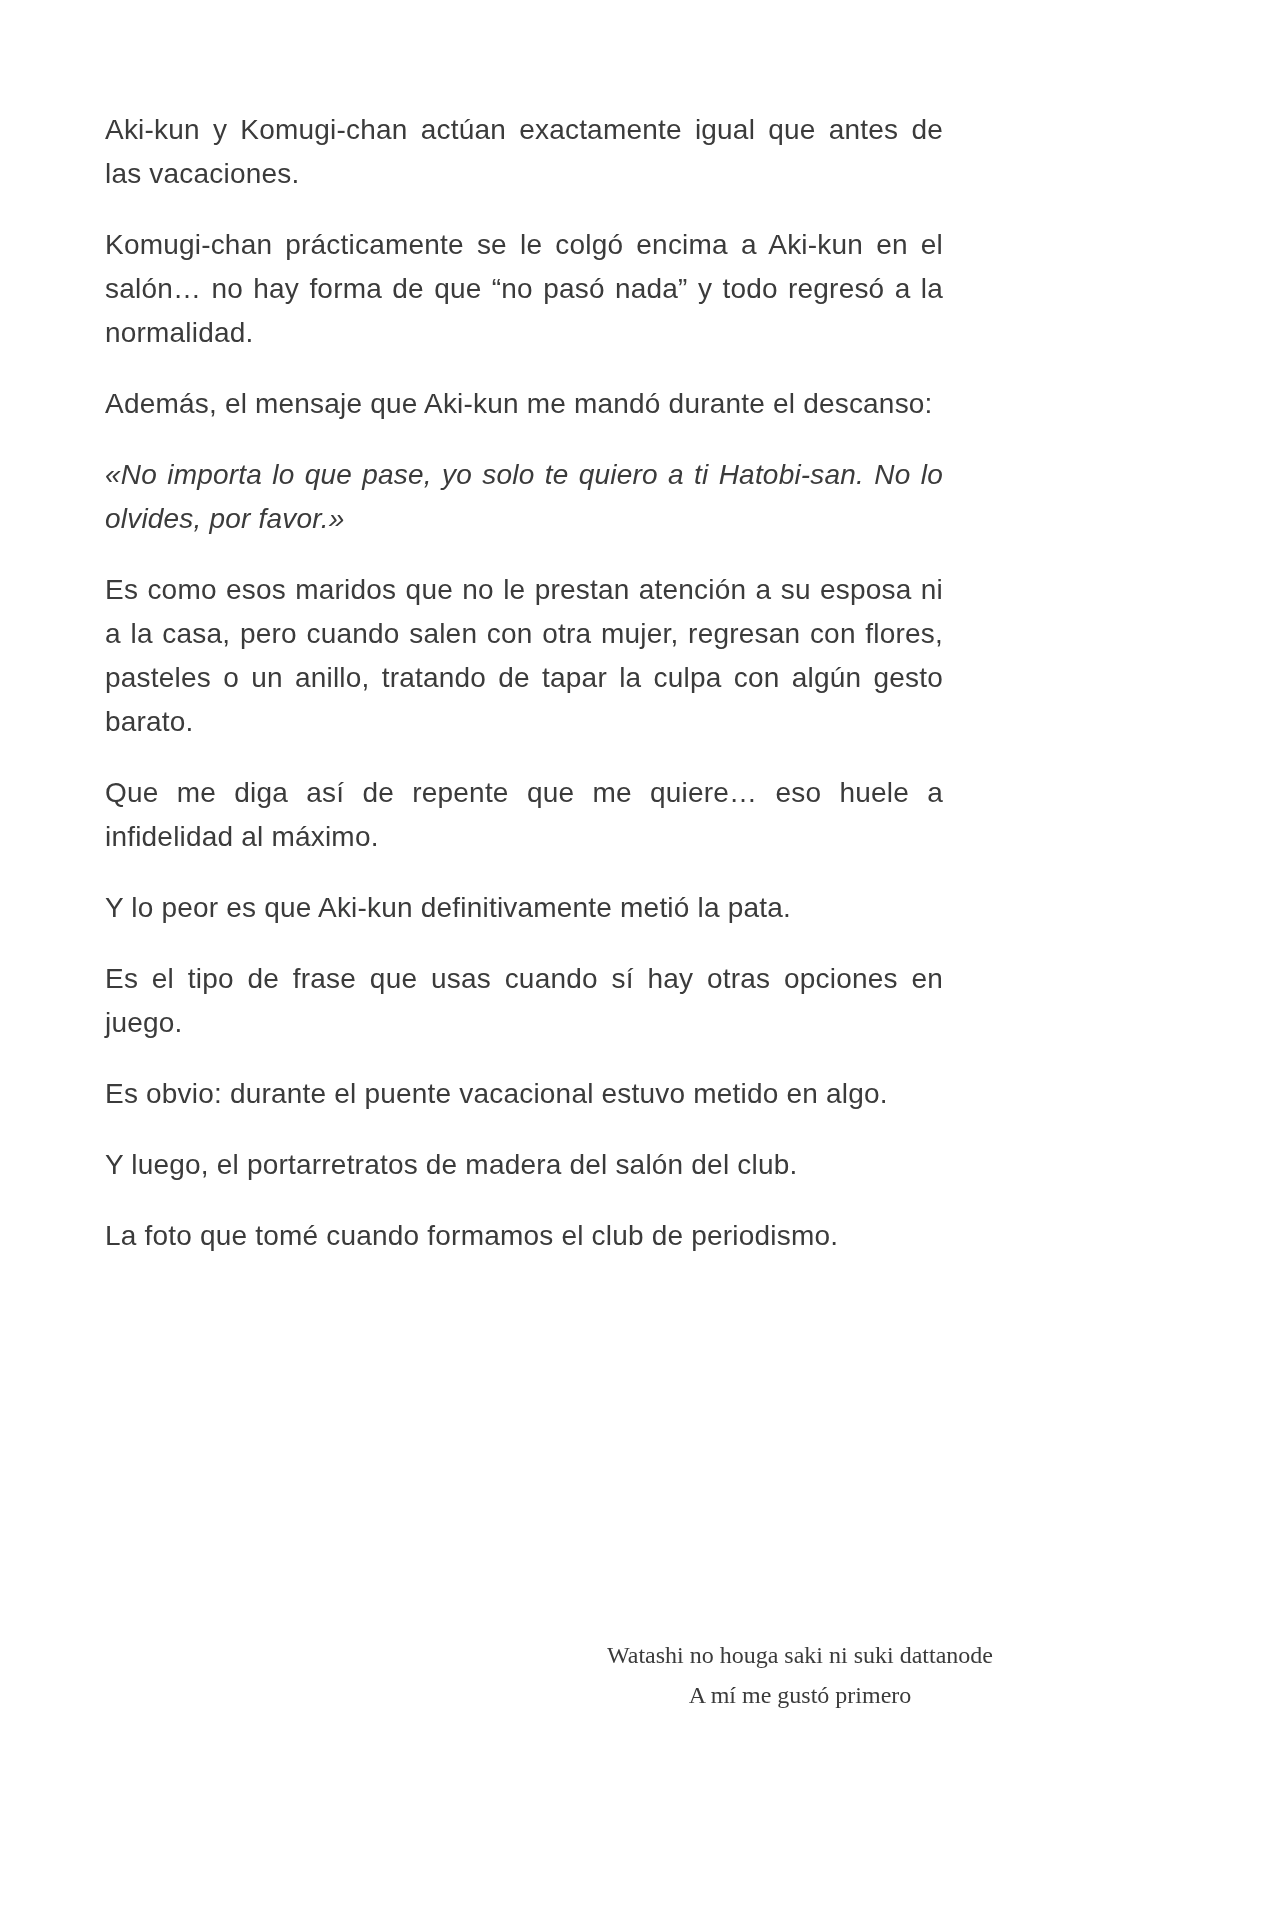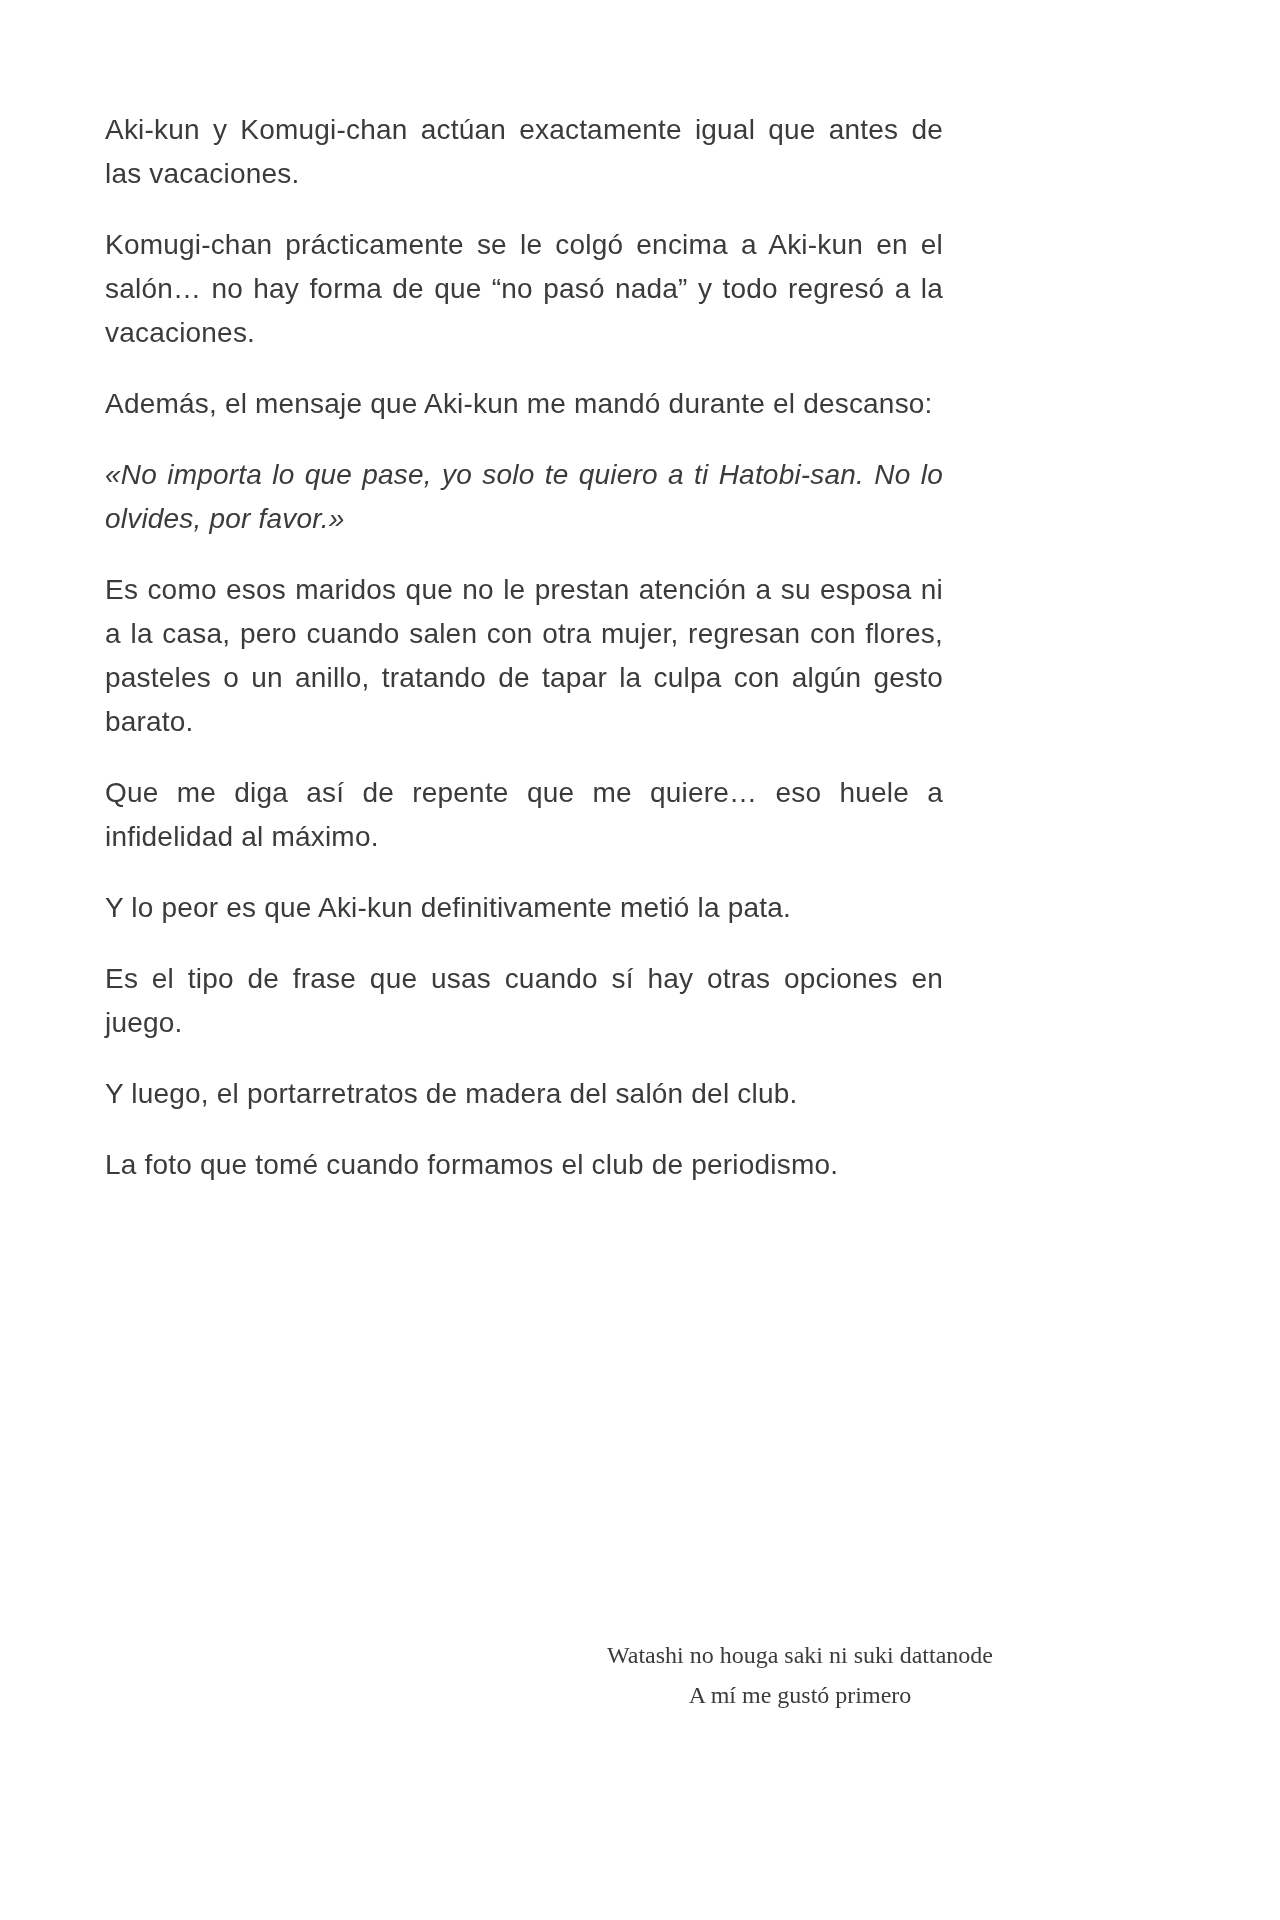--- a/index.html
+++ b/index.html
@@ -48,27 +48,28 @@
     color: #3b3b3b;
   }
 </style>
 </head>
 <body>
 
 <div class="page">
 
   <main class="content">
     <p>Aki-kun y Komugi-chan actúan exactamente igual que antes de las vacaciones.</p>
-    <p>Komugi-chan prácticamente se le colgó encima a Aki-kun en el salón… no hay forma de que “no pasó nada” y todo regresó a la vacaciones.</p>
+    <p>Komugi-chan prácticamente se le colgó encima a Aki-kun en el salón… no hay forma de que “no pasó nada” y todo regresó a la normalidad.</p>
     <p>Además, el mensaje que Aki-kun me mandó durante el descanso:</p>
     <p class="quote">«No importa lo que pase, yo solo te quiero a ti Hatobi-san. No lo olvides, por favor.»</p>
     <p>Es como esos maridos que no le prestan atención a su esposa ni a la casa, pero cuando salen con otra mujer, regresan con flores, pasteles o un anillo, tratando de tapar la culpa con algún gesto barato.</p>
     <p>Que me diga así de repente que me quiere… eso huele a infidelidad al máximo.</p>
     <p>Y lo peor es que Aki-kun definitivamente metió la pata.</p>
     <p>Es el tipo de frase que usas cuando sí hay otras opciones en juego.</p>
+    <p>Es obvio: durante el puente vacacional estuvo metido en algo.</p>
     <p>Y luego, el portarretratos de madera del salón del club.</p>
     <p>La foto que tomé cuando formamos el club de periodismo.</p>
   </main>
 
   <footer class="footer">
     <div>Watashi no houga saki ni suki dattanode</div>
     <div>A mí me gustó primero</div>
   </footer>
 
 </div>

